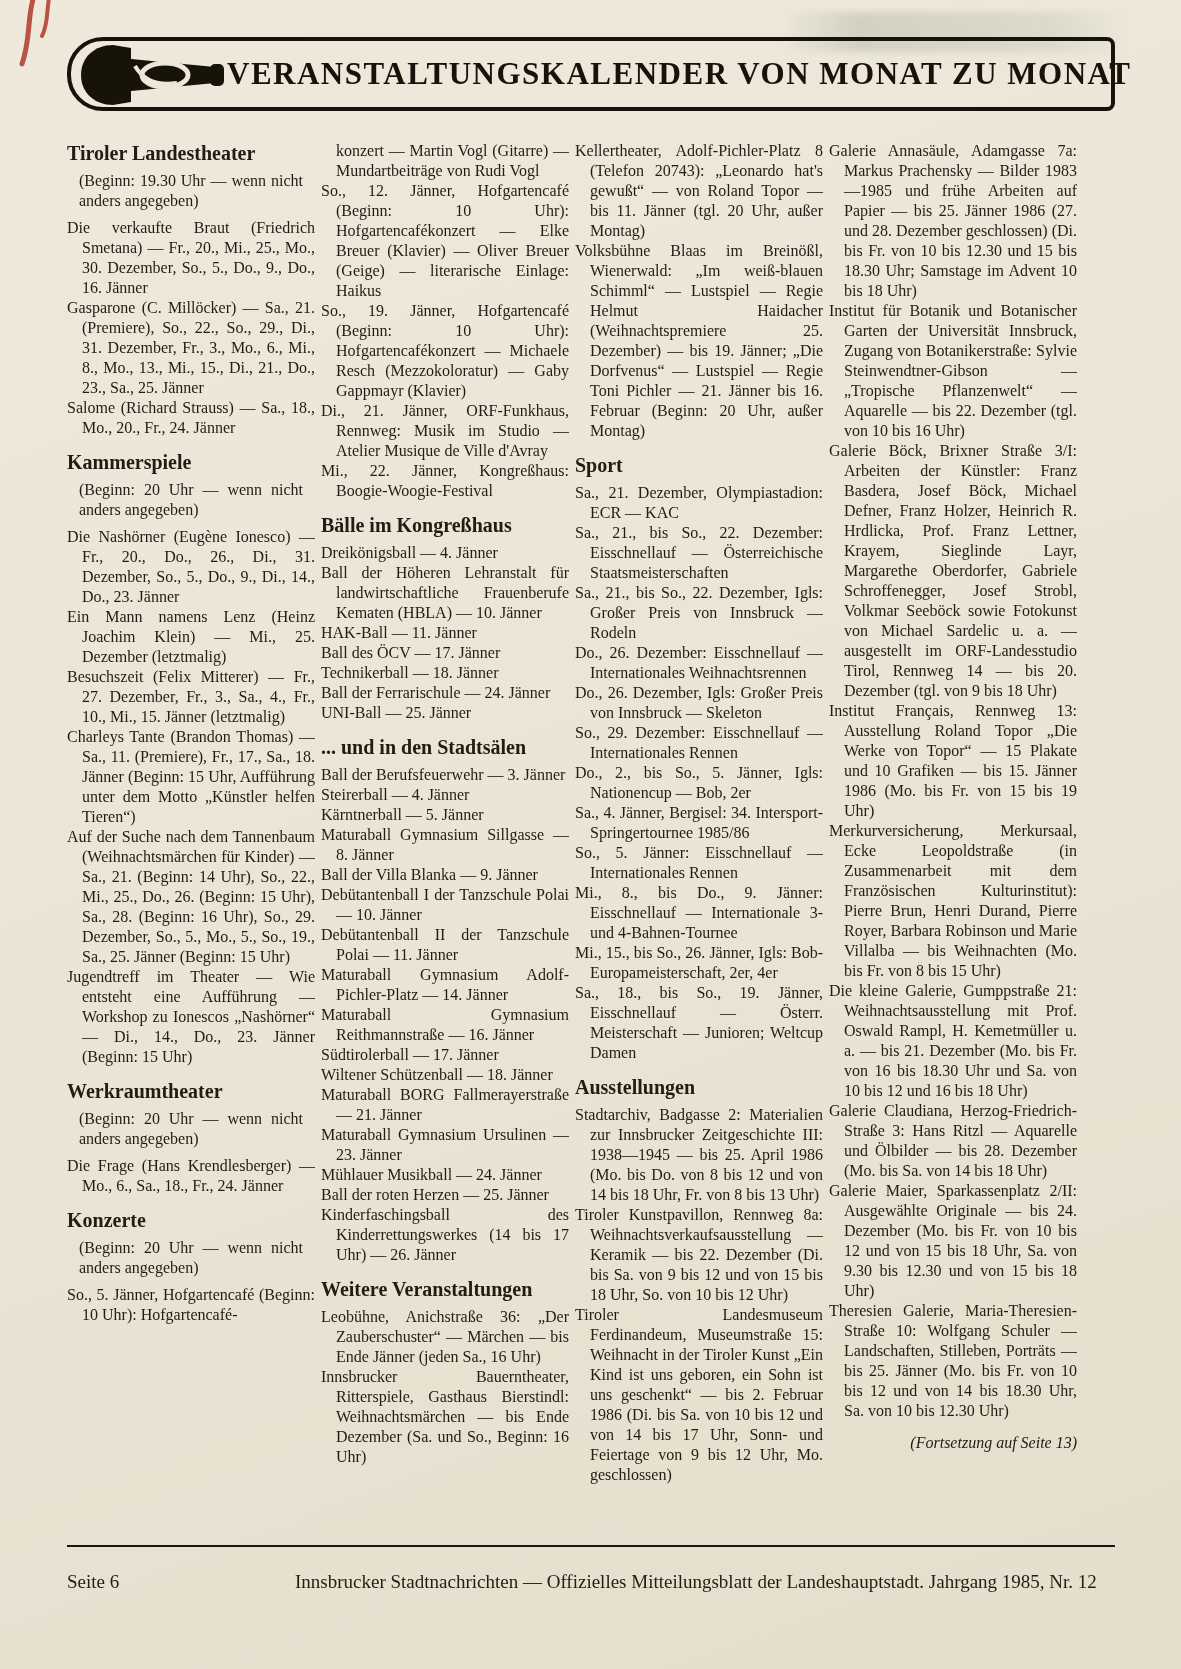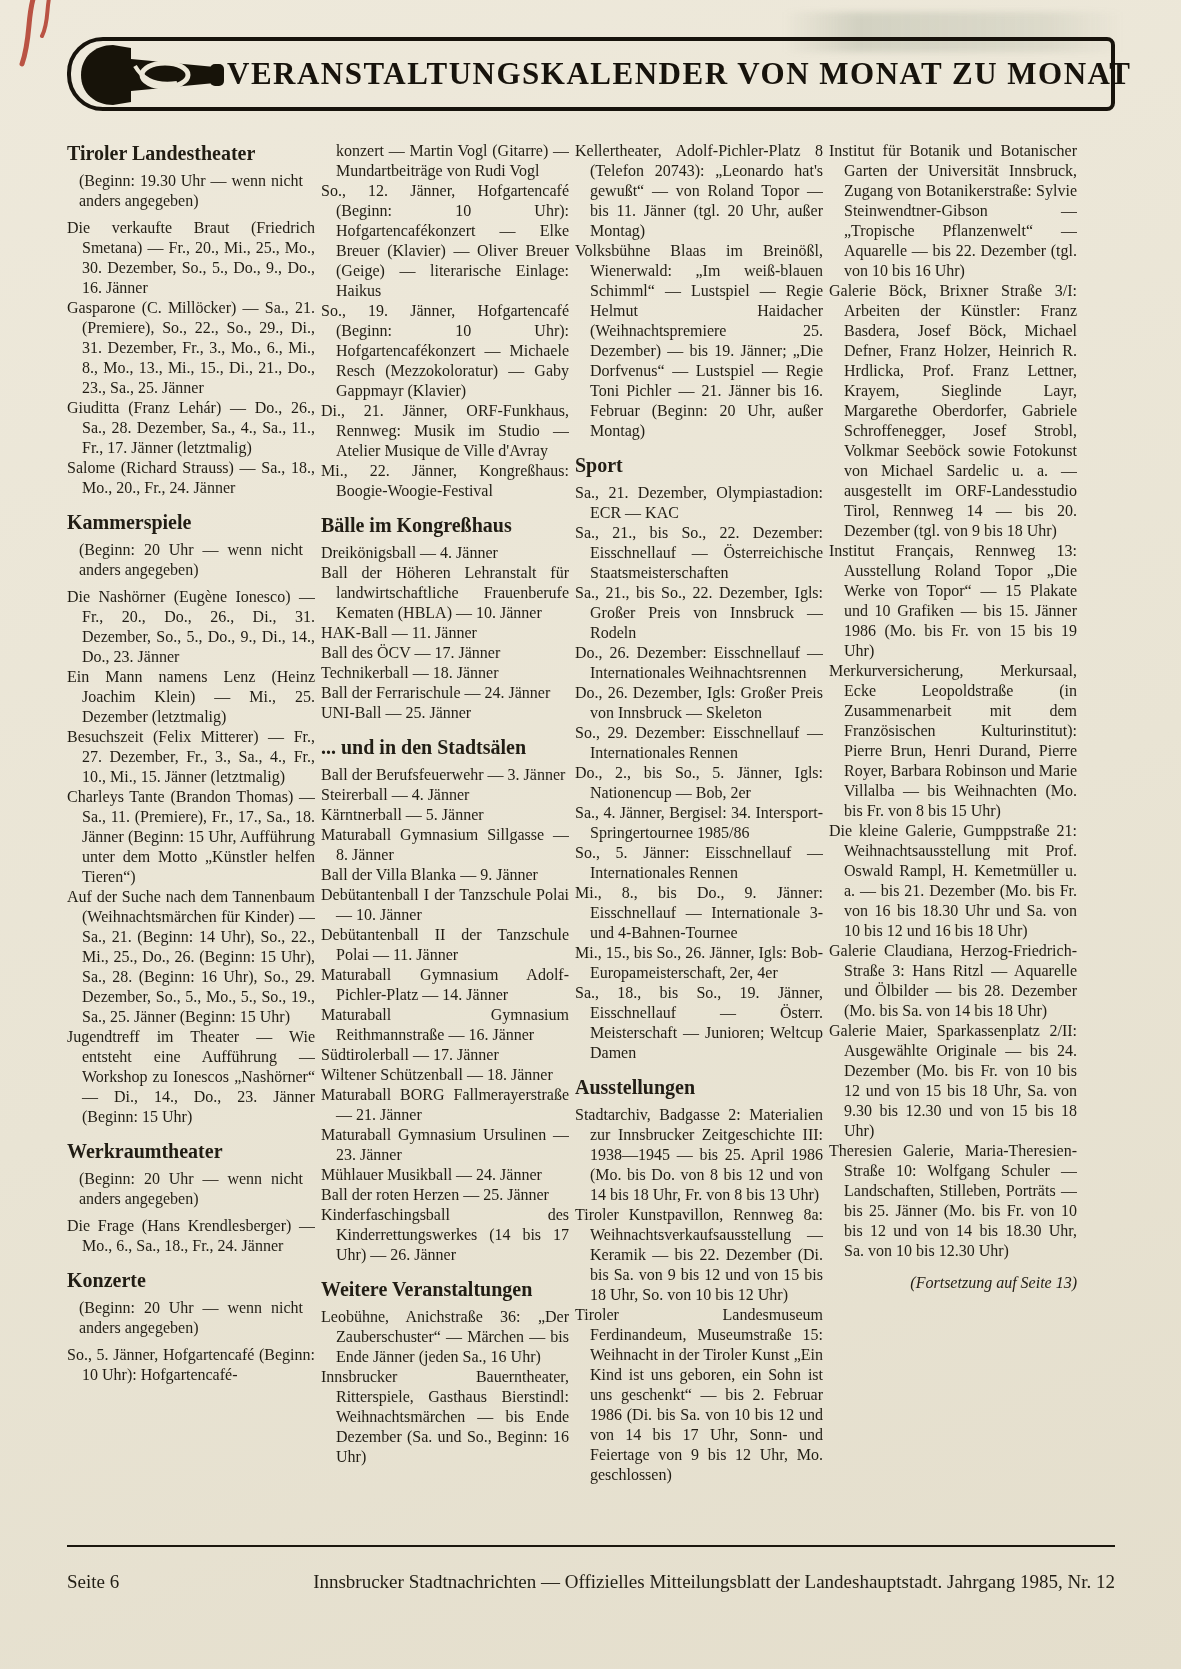--- a/index.html
+++ b/index.html
@@ -56,21 +56,21 @@
   .entry { padding-left: 15px; text-indent: -15px; }
   .cont  { padding-left: 15px; }
   .fortsetzung { font-style: italic; text-align: right; margin-top: 12px; }
 
   .footer {
     position: absolute; left: 67px; top: 1545px; width: 1048px;
     border-top: 2px solid #1b170e; padding-top: 24px;
     display: flex; font-size: 19px; color: #211d14;
   }
   .footer .page-label { width: 228px; }
-  .footer .imprint { flex: 1; text-align: right; }
+  .footer .imprint { flex: 1; text-align: left; }
 </style>
 </head>
 <body>
 
 <div class="page">
 
   <svg class="redmark" width="64" height="72" viewBox="0 0 64 72">
     <path d="M30 0 C 23 20, 27 42, 18 68" stroke="#b23a2a" stroke-width="5" fill="none" stroke-linecap="round"></path>
     <path d="M46 -2 C 42 12, 45 26, 38 40" stroke="#b23a2a" stroke-width="4" fill="none" stroke-linecap="round"></path>
   </svg>
@@ -87,21 +87,20 @@
     </svg>
     <div class="header-title">VERANSTALTUNGSKALENDER VON MONAT ZU MONAT</div>
   </div>
 
   <div class="columns" id="columns">
       <div class="col">
         <div class="heading">Tiroler Landestheater</div>
         <div class="note">(Beginn: 19.30 Uhr — wenn nicht anders angegeben)</div>
         <div class="entry">Die verkaufte Braut (Friedrich Smetana) — Fr., 20., Mi., 25., Mo., 30. Dezember, So., 5., Do., 9., Do., 16. Jänner</div>
         <div class="entry">Gasparone (C. Millöcker) — Sa., 21. (Premiere), So., 22., So., 29., Di., 31. Dezember, Fr., 3., Mo., 6., Mi., 8., Mo., 13., Mi., 15., Di., 21., Do., 23., Sa., 25. Jänner</div>
-        <div class="entry">Giuditta (Franz Lehár) — Do., 26., Sa., 28. Dezember, Sa., 4., Sa., 11., Fr., 17. Jänner (letztmalig)</div>
         <div class="entry">Salome (Richard Strauss) — Sa., 18., Mo., 20., Fr., 24. Jänner</div>
         <div class="heading">Kammerspiele</div>
         <div class="note">(Beginn: 20 Uhr — wenn nicht anders angegeben)</div>
         <div class="entry">Die Nashörner (Eugène Ionesco) — Fr., 20., Do., 26., Di., 31. Dezember, So., 5., Do., 9., Di., 14., Do., 23. Jänner</div>
         <div class="entry">Ein Mann namens Lenz (Heinz Joachim Klein) — Mi., 25. Dezember (letztmalig)</div>
         <div class="entry">Besuchszeit (Felix Mitterer) — Fr., 27. Dezember, Fr., 3., Sa., 4., Fr., 10., Mi., 15. Jänner (letztmalig)</div>
         <div class="entry">Charleys Tante (Brandon Thomas) — Sa., 11. (Premiere), Fr., 17., Sa., 18. Jänner (Beginn: 15 Uhr, Aufführung unter dem Motto „Künstler helfen Tieren“)</div>
         <div class="entry">Auf der Suche nach dem Tannenbaum (Weihnachtsmärchen für Kinder) — Sa., 21. (Beginn: 14 Uhr), So., 22., Mi., 25., Do., 26. (Beginn: 15 Uhr), Sa., 28. (Beginn: 16 Uhr), So., 29. Dezember, So., 5., Mo., 5., So., 19., Sa., 25. Jänner (Beginn: 15 Uhr)</div>
         <div class="entry">Jugendtreff im Theater — Wie entsteht eine Aufführung — Workshop zu Ionescos „Nashörner“ — Di., 14., Do., 23. Jänner (Beginn: 15 Uhr)</div>
         <div class="heading">Werkraumtheater</div>
@@ -161,20 +160,21 @@
         <div class="entry">So., 5. Jänner: Eisschnellauf — Internationales Rennen</div>
         <div class="entry">Mi., 8., bis Do., 9. Jänner: Eisschnellauf — Internationale 3- und 4-Bahnen-Tournee</div>
         <div class="entry">Mi., 15., bis So., 26. Jänner, Igls: Bob-Europameisterschaft, 2er, 4er</div>
         <div class="entry">Sa., 18., bis So., 19. Jänner, Eisschnellauf — Österr. Meisterschaft — Junioren; Weltcup Damen</div>
         <div class="heading">Ausstellungen</div>
         <div class="entry">Stadtarchiv, Badgasse 2: Materialien zur Innsbrucker Zeitgeschichte III: 1938—1945 — bis 25. April 1986 (Mo. bis Do. von 8 bis 12 und von 14 bis 18 Uhr, Fr. von 8 bis 13 Uhr)</div>
         <div class="entry">Tiroler Kunstpavillon, Rennweg 8a: Weihnachtsverkaufsausstellung — Keramik — bis 22. Dezember (Di. bis Sa. von 9 bis 12 und von 15 bis 18 Uhr, So. von 10 bis 12 Uhr)</div>
         <div class="entry">Tiroler Landesmuseum Ferdinandeum, Museumstraße 15: Weihnacht in der Tiroler Kunst „Ein Kind ist uns geboren, ein Sohn ist uns geschenkt“ — bis 2. Februar 1986 (Di. bis Sa. von 10 bis 12 und von 14 bis 17 Uhr, Sonn- und Feiertage von 9 bis 12 Uhr, Mo. geschlossen)</div>
       </div>
       <div class="col">
+        <div class="entry">Galerie Annasäule, Adamgasse 7a: Markus Prachensky — Bilder 1983—1985 und frühe Arbeiten auf Papier — bis 25. Jänner 1986 (27. und 28. Dezember geschlossen) (Di. bis Fr. von 10 bis 12.30 und 15 bis 18.30 Uhr; Samstage im Advent 10 bis 18 Uhr)</div>
         <div class="entry">Institut für Botanik und Botanischer Garten der Universität Innsbruck, Zugang von Botanikerstraße: Sylvie Steinwendtner-Gibson — „Tropische Pflanzenwelt“ — Aquarelle — bis 22. Dezember (tgl. von 10 bis 16 Uhr)</div>
         <div class="entry">Galerie Böck, Brixner Straße 3/I: Arbeiten der Künstler: Franz Basdera, Josef Böck, Michael Defner, Franz Holzer, Heinrich R. Hrdlicka, Prof. Franz Lettner, Krayem, Sieglinde Layr, Margarethe Oberdorfer, Gabriele Schroffenegger, Josef Strobl, Volkmar Seeböck sowie Fotokunst von Michael Sardelic u. a. — ausgestellt im ORF-Landesstudio Tirol, Rennweg 14 — bis 20. Dezember (tgl. von 9 bis 18 Uhr)</div>
         <div class="entry">Institut Français, Rennweg 13: Ausstellung Roland Topor „Die Werke von Topor“ — 15 Plakate und 10 Grafiken — bis 15. Jänner 1986 (Mo. bis Fr. von 15 bis 19 Uhr)</div>
         <div class="entry">Merkurversicherung, Merkursaal, Ecke Leopoldstraße (in Zusammenarbeit mit dem Französischen Kulturinstitut): Pierre Brun, Henri Durand, Pierre Royer, Barbara Robinson und Marie Villalba — bis Weihnachten (Mo. bis Fr. von 8 bis 15 Uhr)</div>
         <div class="entry">Die kleine Galerie, Gumppstraße 21: Weihnachtsausstellung mit Prof. Oswald Rampl, H. Kemetmüller u. a. — bis 21. Dezember (Mo. bis Fr. von 16 bis 18.30 Uhr und Sa. von 10 bis 12 und 16 bis 18 Uhr)</div>
         <div class="entry">Galerie Claudiana, Herzog-Friedrich-Straße 3: Hans Ritzl — Aquarelle und Ölbilder — bis 28. Dezember (Mo. bis Sa. von 14 bis 18 Uhr)</div>
         <div class="entry">Galerie Maier, Sparkassenplatz 2/II: Ausgewählte Originale — bis 24. Dezember (Mo. bis Fr. von 10 bis 12 und von 15 bis 18 Uhr, Sa. von 9.30 bis 12.30 und von 15 bis 18 Uhr)</div>
         <div class="entry">Theresien Galerie, Maria-Theresien-Straße 10: Wolfgang Schuler — Landschaften, Stilleben, Porträts — bis 25. Jänner (Mo. bis Fr. von 10 bis 12 und von 14 bis 18.30 Uhr, Sa. von 10 bis 12.30 Uhr)</div>
         <div class="fortsetzung">(Fortsetzung auf Seite 13)</div>
       </div>

